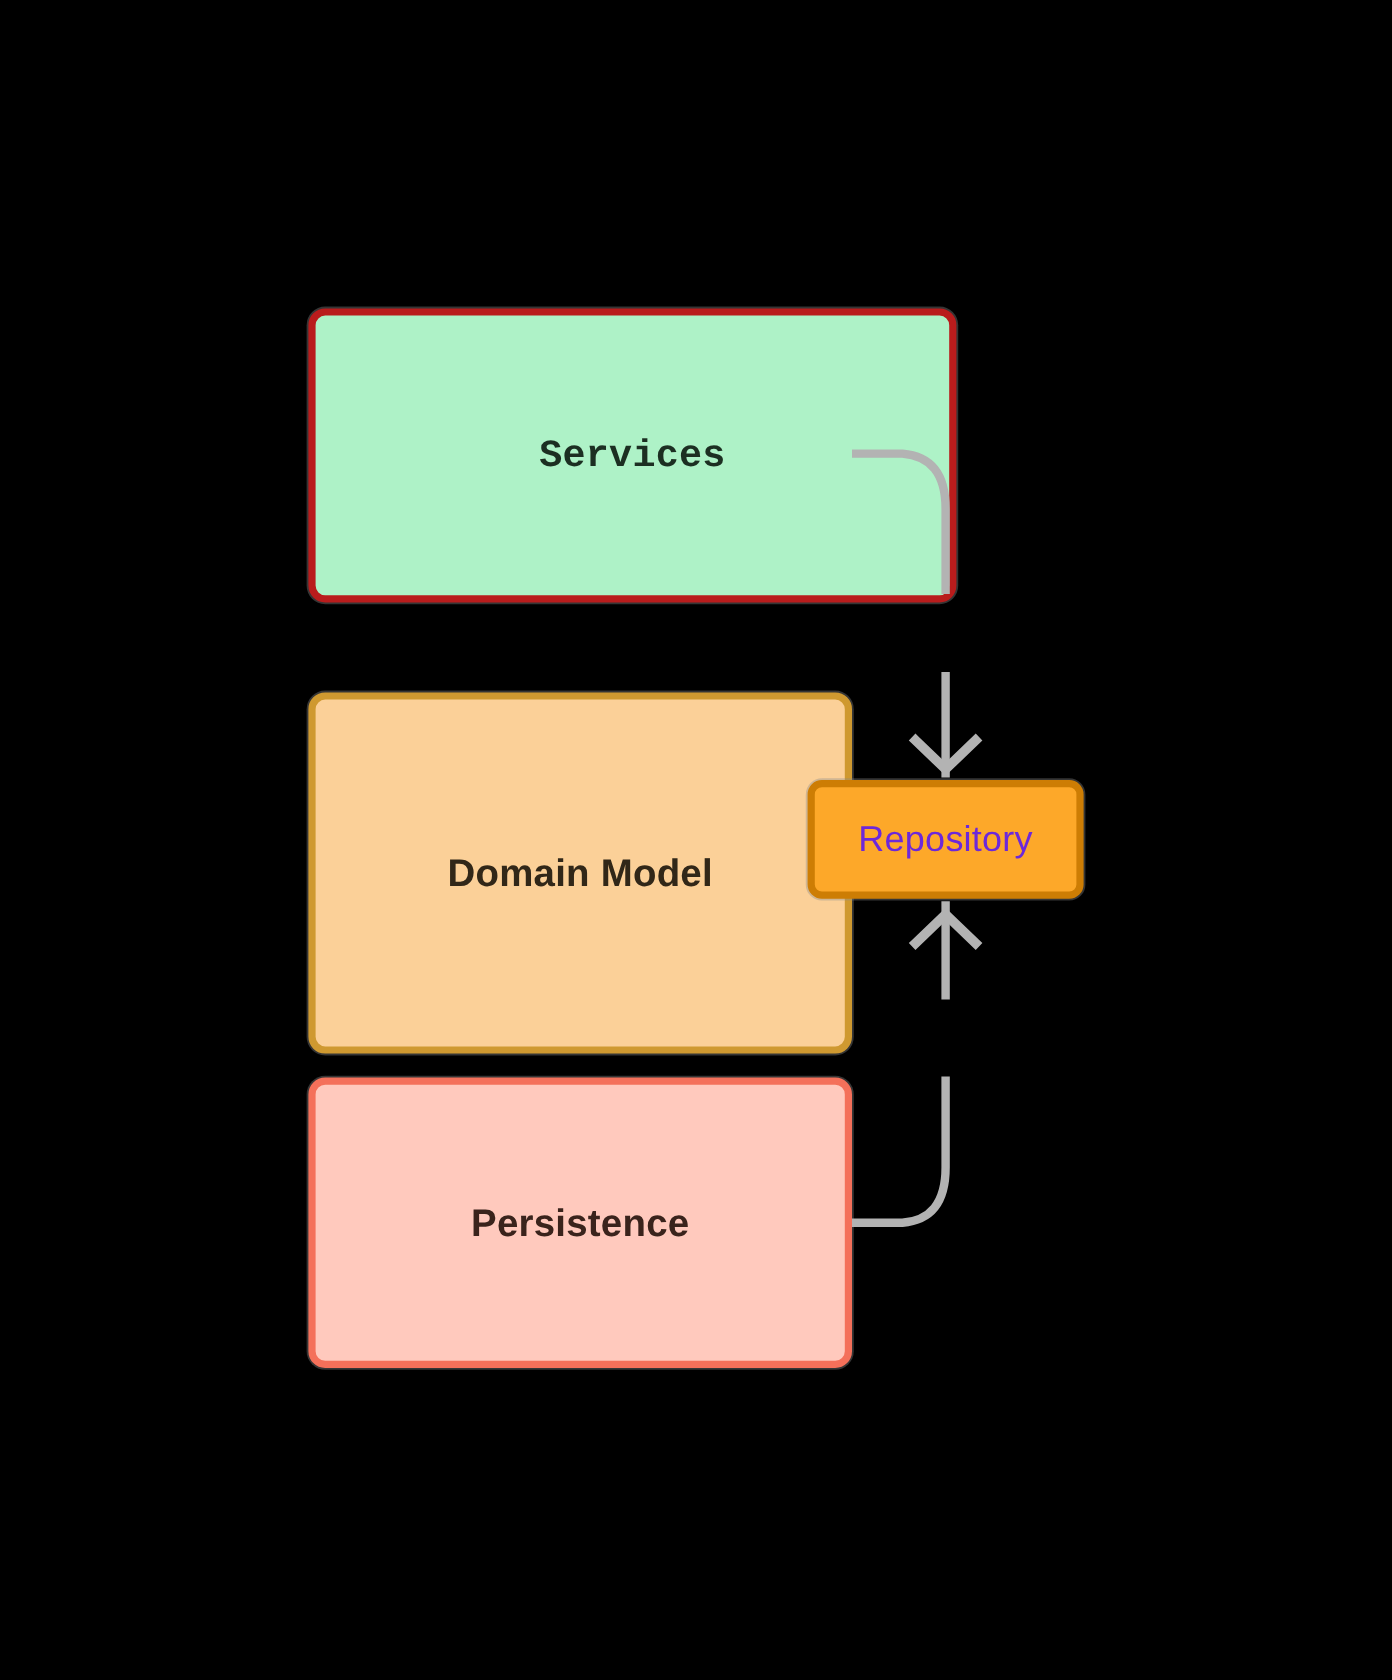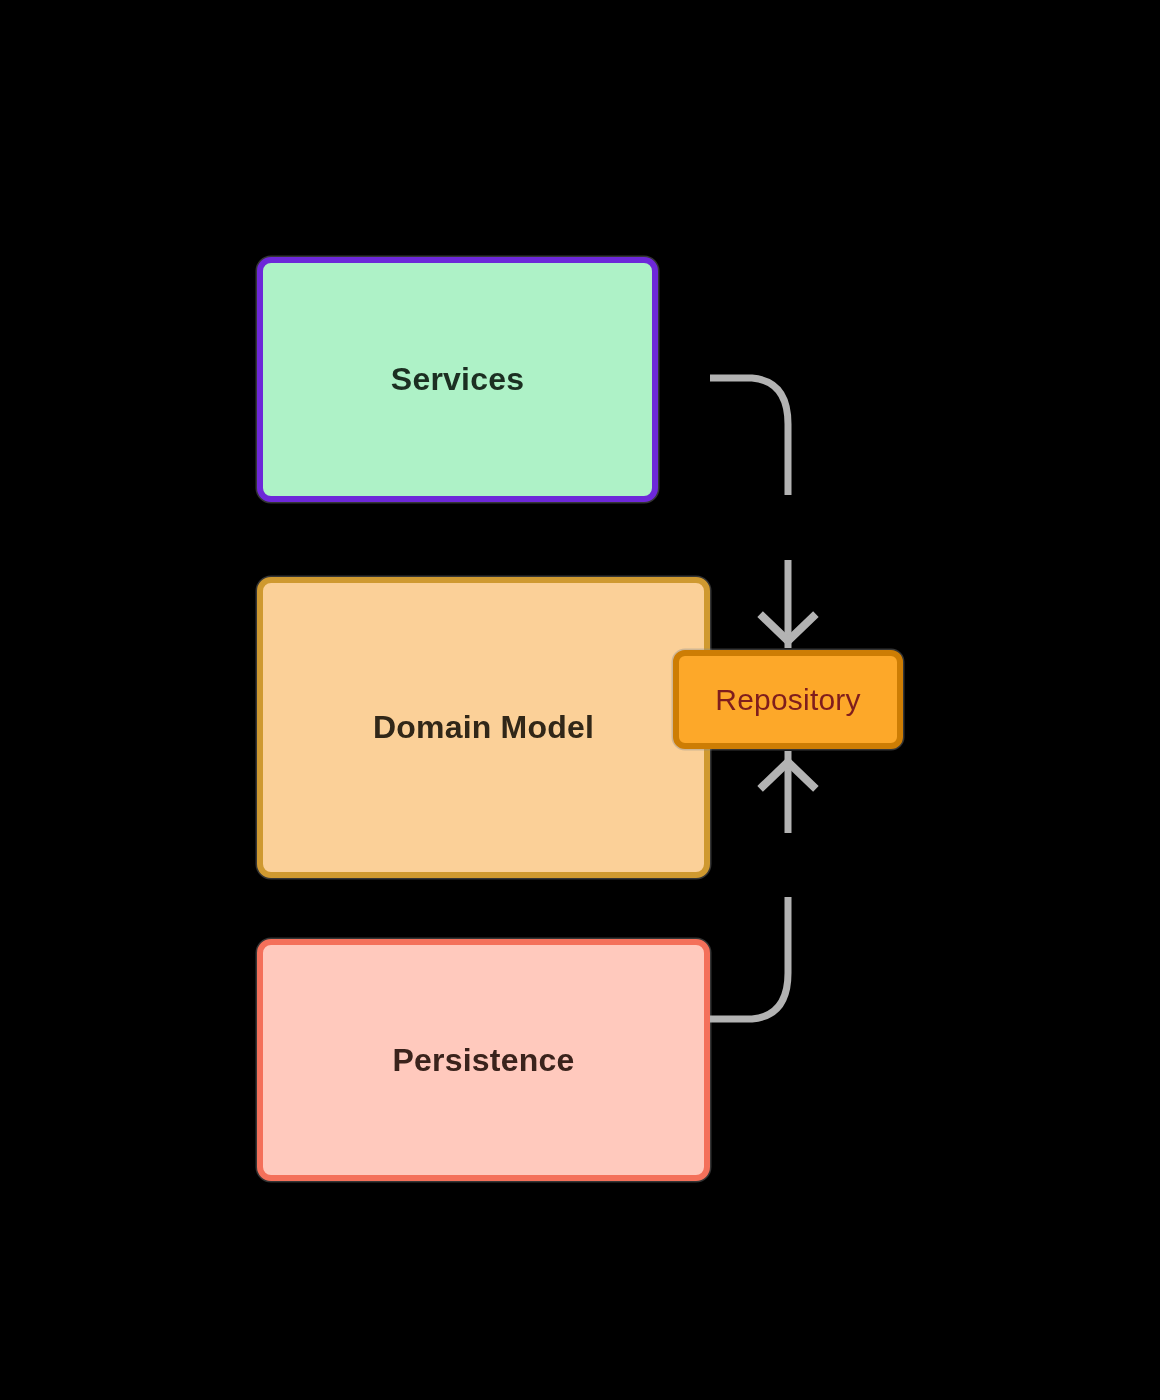--- a/index.html
+++ b/index.html
@@ -26,55 +26,55 @@
   }
   .node-label {
     font-weight: 700;
     font-size: 32px;
     letter-spacing: 0.2px;
     white-space: nowrap;
   }
   
   .node.services {
     left: 257px; top: 257px;
-    width: 401px; height: 245px;
+    width: 540px; height: 245px;
     background: #aef2c7;
-    border: 6px solid #6d28d9;
+    border: 6px solid #b91c1c;
+    font-family: Liberation Mono, monospace;
   }
   .node.services .node-label { color: #1c2f22; }
   
   .node.domain-model {
     left: 257px; top: 577px;
     width: 453px; height: 301px;
     background: #fbd098;
     border: 6px solid #cf9930;
   }
   .node.domain-model .node-label { color: #312718; }
   
   .node.persistence {
     left: 257px; top: 898px;
     width: 453px; height: 242px;
     background: #ffc9bd;
     border: 6px solid #f4705a;
-    margin-top: 41px;
   }
   .node.persistence .node-label { color: #3a231c; }
   
   .node.repository {
     left: 673px; top: 650px;
     width: 230px; height: 99px;
     background: #fda829;
     border: 6px solid #cd7d04;
     border-radius: 12px;
     z-index: 3;
   }
   .node.repository .node-label {
     font-weight: 400;
     font-size: 30px;
-    color: #7f1d1d;
+    color: #6d28d9;
   }
   #connector-layer {
     position: absolute;
     left: 0; top: 0;
     width: 1160px;
     height: 1400px;
     z-index: 2;
     pointer-events: none;
   }
 </style>

